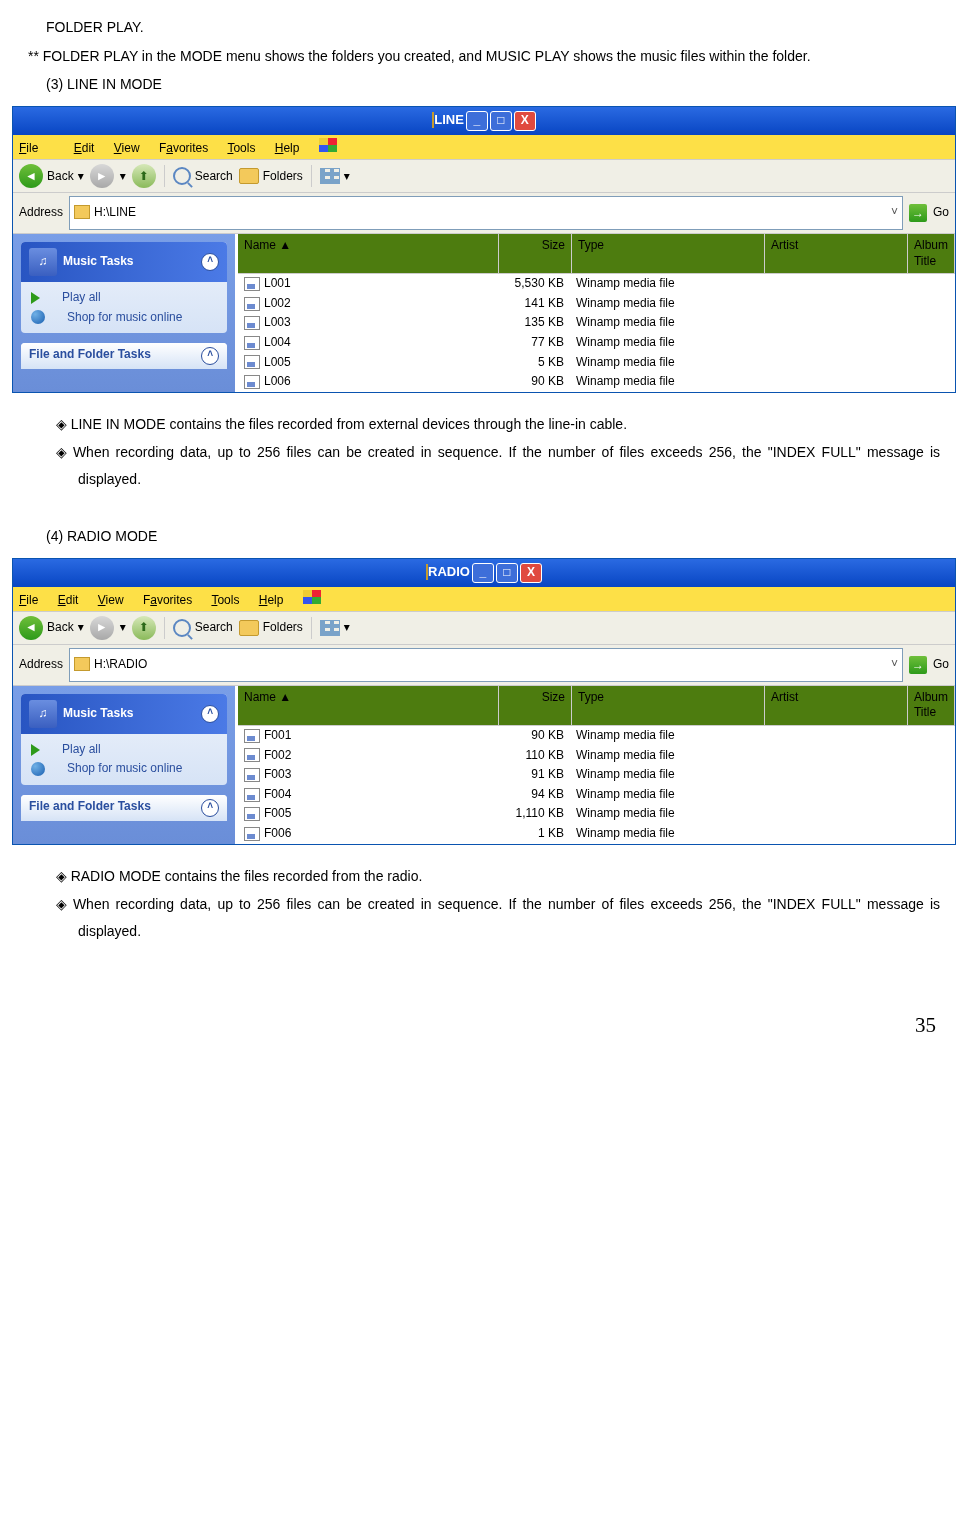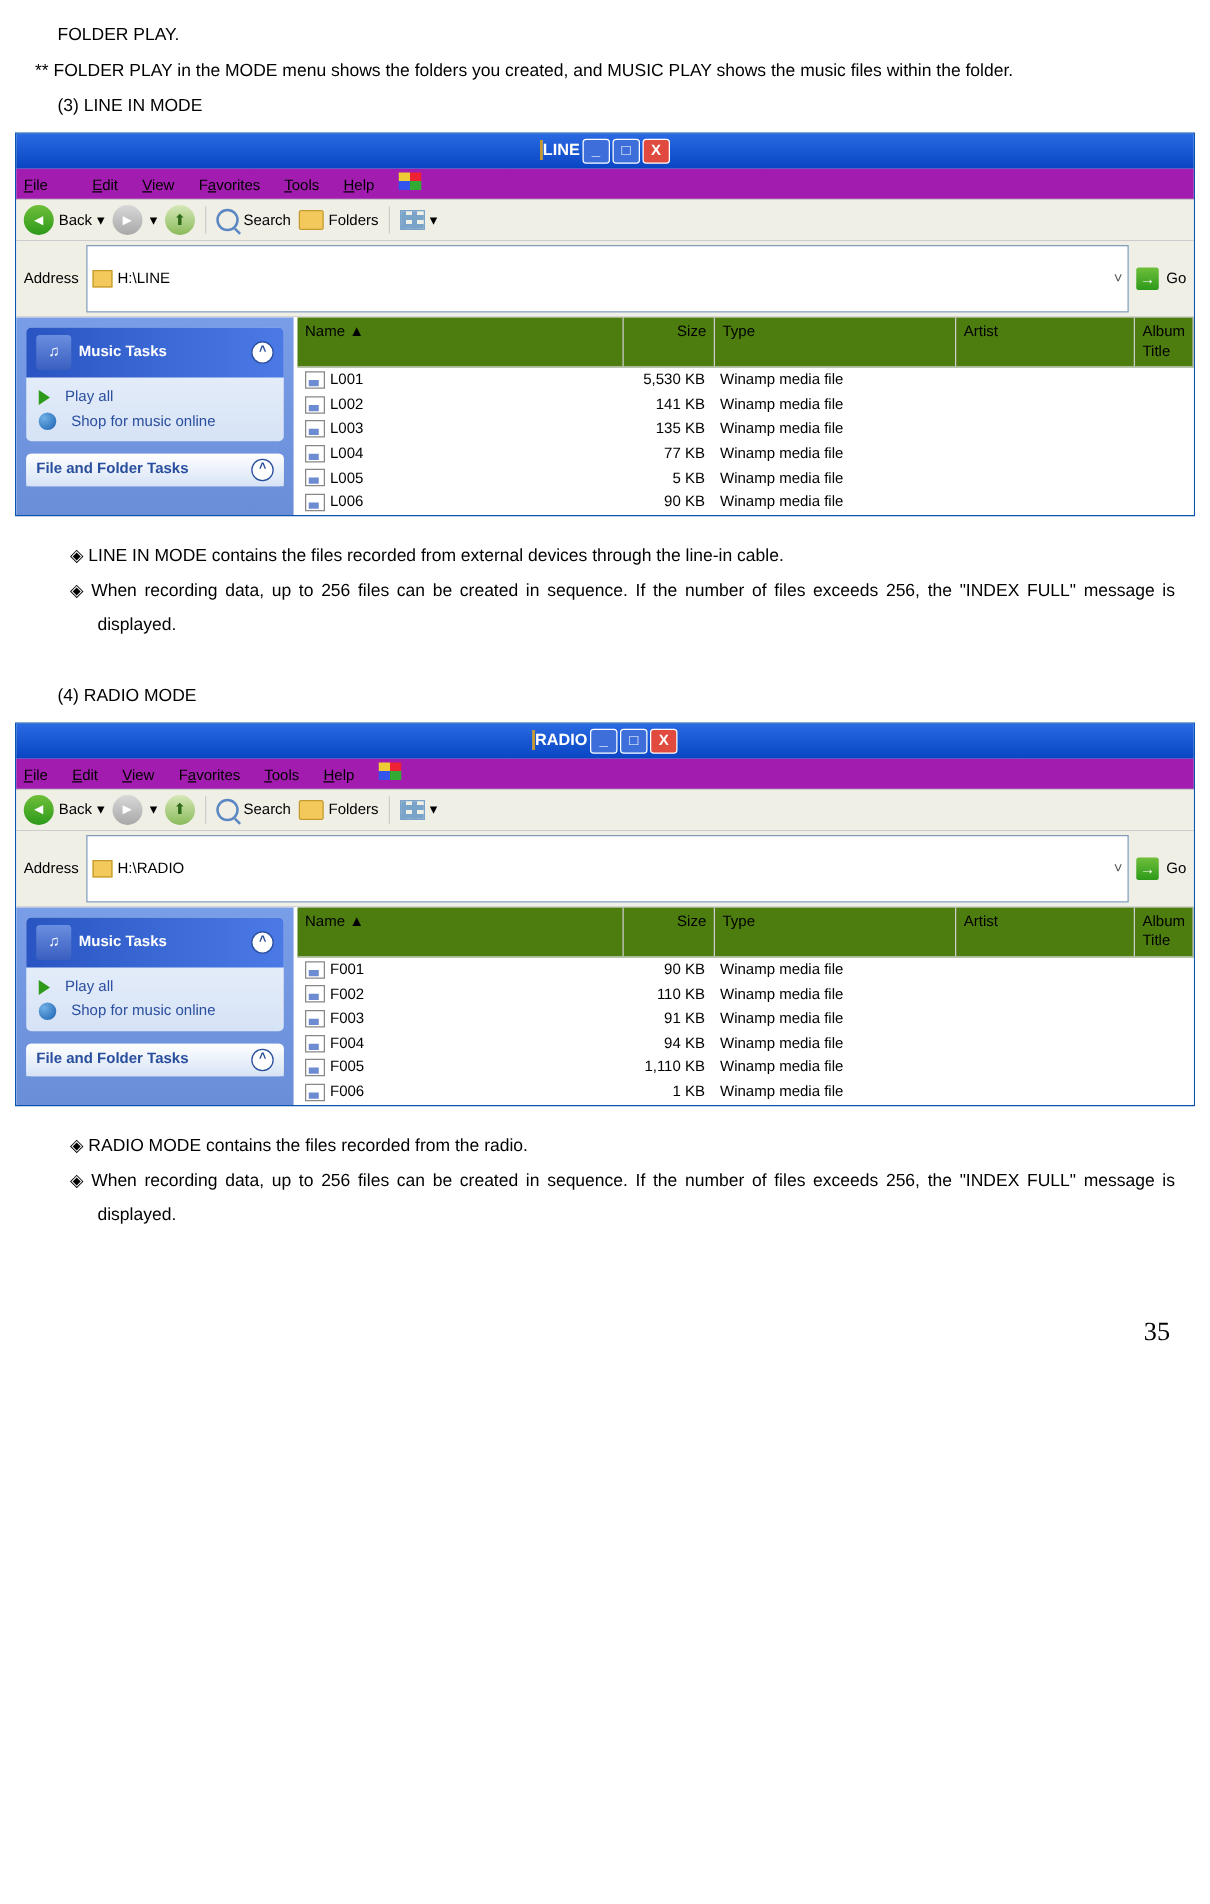--- a/index.html
+++ b/index.html
@@ -6,44 +6,44 @@
   p{margin:2px 16px}
   .indent{padding-left:18px}
   .bullet{padding-left:50px;text-indent:-22px}
   .xp-window{border:1px solid #0a54b0;margin:8px 0 18px;font-size:12px;line-height:1.3}
   .xp-title{background:linear-gradient(#2a6ae2,#0845c3);color:#fff;padding:4px 6px;display:flex;justify-content:center;align-items:center}
   .xp-title .name{font-weight:bold;font-size:13px}
   .winbtns span{display:inline-block;width:20px;height:18px;margin-left:2px;border:1px solid #fff;border-radius:3px;text-align:center;line-height:16px;font-size:12px;font-weight:bold}
   .winbtns .min{background:#3d6ed9}
   .winbtns .max{background:#3d6ed9}
   .winbtns .close{background:#e04a3f}
-  .xp-menu{background:#a21caf;padding:3px 6px;border-bottom:1px solid #ccc}
+  .xp-menu{background:#fde047;padding:3px 6px;border-bottom:1px solid #ccc}
   .xp-menu span{margin-right:16px}
   .xp-menu u{text-decoration:underline}
   .xp-tool{background:#f0efe6;padding:4px 6px;border-bottom:1px solid #ccc;display:flex;align-items:center;gap:6px}
   .btn-round{display:inline-flex;align-items:center;gap:4px}
   .circle{width:24px;height:24px;border-radius:50%;display:inline-flex;align-items:center;justify-content:center;color:#fff}
   .green{background:linear-gradient(#6fbf3a,#2d9a1a)}
   .grey{background:linear-gradient(#d8d8d8,#a8a8a8)}
   .sep{width:1px;height:22px;background:#ccc;margin:0 2px}
   .pill{display:inline-flex;align-items:center;gap:4px}
   .folder-i{width:18px;height:14px;background:#f3c95b;border:1px solid #c49a2e;border-radius:2px}
   .boxes{width:18px;height:14px;border:1px solid #7aa3c9;background:repeating-linear-gradient(90deg,#7aa3c9 0 4px,transparent 4px 9px),repeating-linear-gradient(0deg,#7aa3c9 0 4px,transparent 4px 7px)}
   .xp-addr{background:#f0efe6;padding:3px 6px;border-bottom:1px solid #ccc;display:flex;align-items:center;gap:6px}
-  .addr-field{flex:1;background:#fff;border:1px solid #7f9db9;padding:18px 4px;display:flex;align-items:center;gap:4px}
+  .addr-field{flex:1;background:#fff;border:1px solid #7f9db9;padding:8px 4px;display:flex;gap:4px}
   .smallfolder{width:14px;height:12px;background:#f3c95b;border:1px solid #c49a2e}
   .dd{color:#555}
   .gobtn{background:linear-gradient(#6fbf3a,#2d9a1a);color:#fff;width:18px;height:18px;text-align:center;border-radius:2px;line-height:18px}
   .xp-body{display:flex;background:#fff}
   .side{width:238px;background:linear-gradient(#799ee7,#6a8ed8);padding:8px;box-sizing:border-box}
   .panel{background:linear-gradient(#eef3fb,#d6e3f6);border-radius:4px;margin-bottom:10px}
   .panel-h{background:linear-gradient(#fff,#d6e3f6);padding:4px 8px;color:#2a4e9e;font-weight:bold;border-radius:4px 4px 0 0;display:flex;justify-content:space-between;align-items:flex-start}
   .chev{width:16px;height:16px;border:1px solid #2a4e9e;border-radius:50%;text-align:center;line-height:12px;font-size:10px;color:#2a4e9e;background:#fff}
   .panel-b{padding:6px 10px;color:#2a4e9e}
-  .panel-b div{padding:2px 0;display:flex;align-items:center;gap:12px}
+  .panel-b div{padding:2px 0;display:flex;align-items:center;gap:22px}
   .music-strip{background:linear-gradient(90deg,#2855c2,#4b7ae6);color:#fff;padding:6px 8px;border-radius:4px 4px 0 0;font-weight:bold;font-size:12px;display:flex;justify-content:space-between;align-items:center}
   .play-i{width:0;height:0;border-top:6px solid transparent;border-bottom:6px solid transparent;border-left:9px solid #2d9a1a}
   .globe{width:14px;height:14px;border-radius:50%;background:radial-gradient(circle at 30% 30%,#6fb0e6,#1a5fb0)}
   .note-i{width:28px;height:28px;background:linear-gradient(#6a8ee0,#3a5fc0);border-radius:3px;position:relative;color:#fff;display:flex;align-items:center;justify-content:center}
   .ml{width:3px;background:#fff;display:flex;flex-direction:column}
   .content{flex:1}
   .headers{display:flex;background:#4d7c0f;border-bottom:1px solid #ccc}
   .headers div{padding:4px 6px;border-right:1px solid #ccc}
   .col-name{flex:0 0 248px}
   .col-size{flex:0 0 60px;text-align:right}

